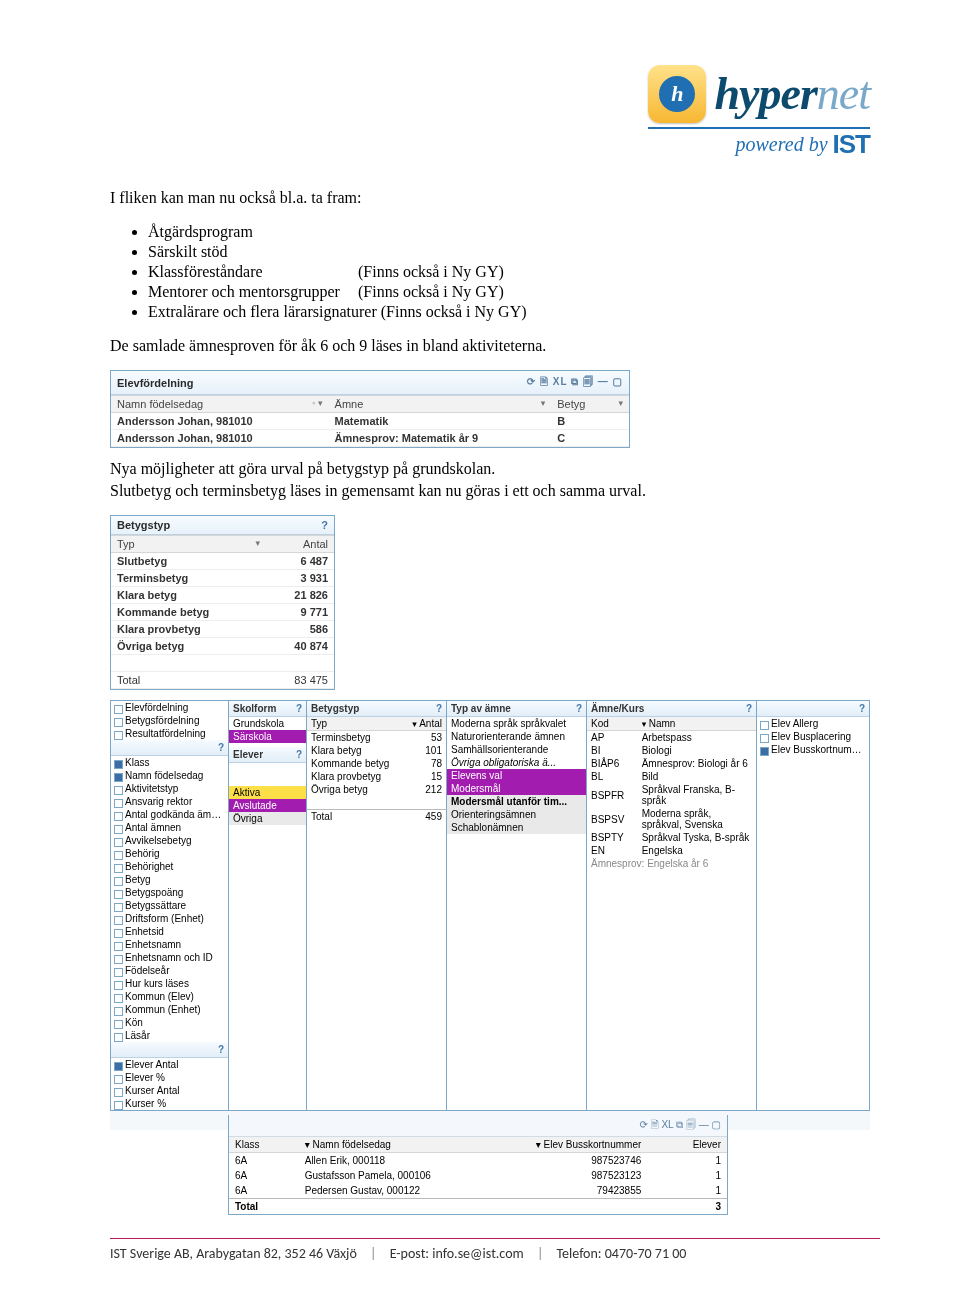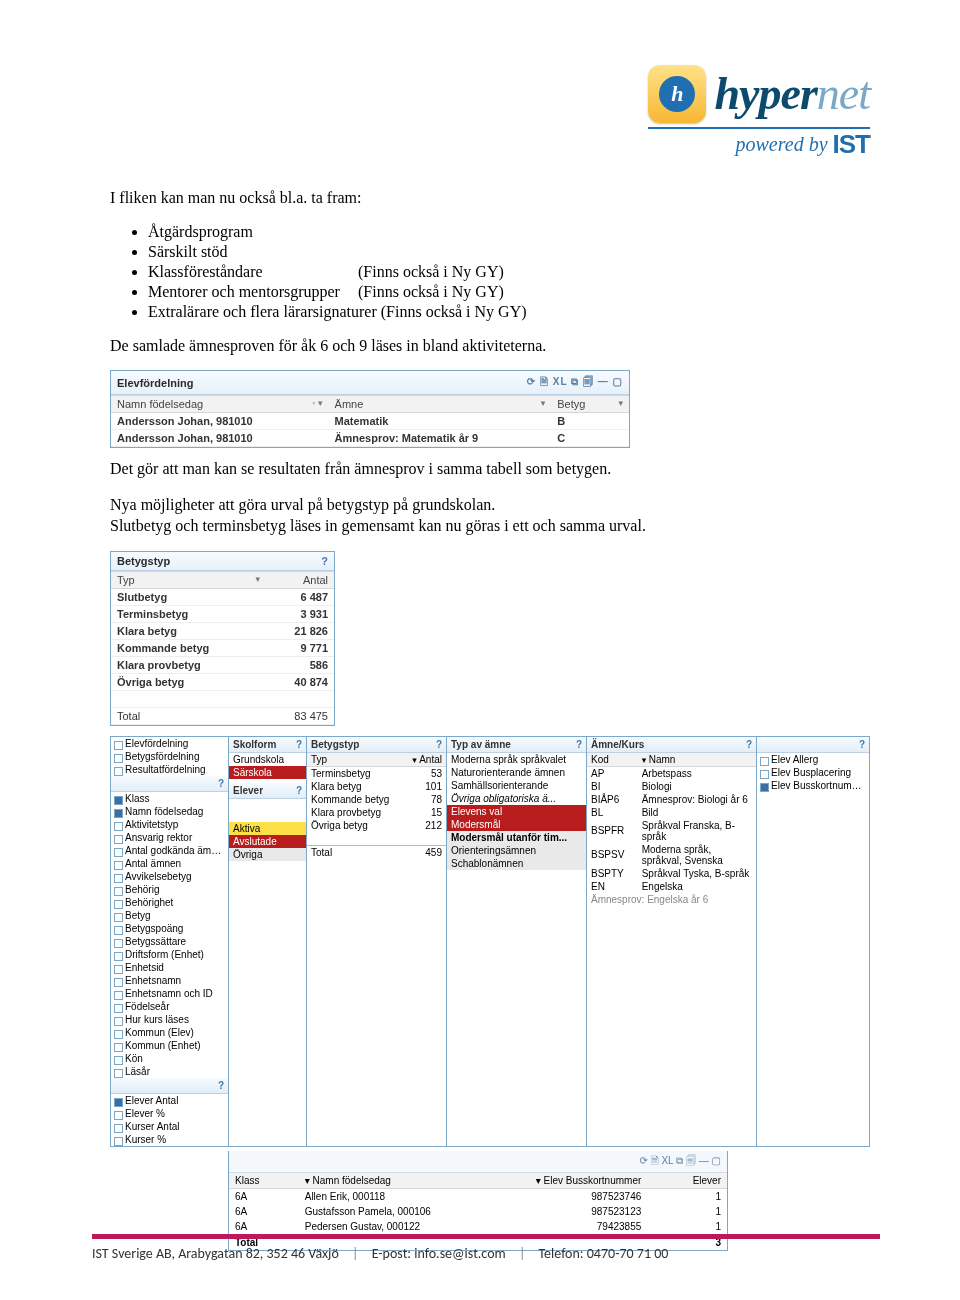--- a/index.html
+++ b/index.html
@@ -167,21 +167,21 @@
     border: 1px solid #7da7c7;
     background: #fff;
   }
   .shot3 ul.plain li.sel::before { background: #3b6ea5; }
   .shot3 .sublist {
     background: #fff;
   }
   .shot3 .greybox {
     background: #e9e9e9;
   }
-  .shot3 .selrow { background: #b91c1c; color: #fff; }
+  .shot3 .selrow { background: #a21caf; color: #fff; }
   .shot3 .lightsel { background: #fde047; margin-top: 23px; }
   .shot3 table.mini { width: 100%; border-collapse: collapse; }
   .shot3 table.mini th { text-align: left; font-weight: normal; background: #f2f2f2; padding: 1px 4px; border-bottom: 1px solid #d6d6d6;}
   .shot3 table.mini th.num, .shot3 table.mini td.num { text-align: right; }
   .shot3 table.mini td { padding: 1px 4px; }
   .shot3 table.mini tr.total td { border-top: 1px solid #bbb; }
   
   .shot3 .col-a { width: 118px; }
   .shot3 .col-b { width: 78px; }
   .shot3 .col-c { width: 140px; }
@@ -217,23 +217,23 @@
     height: 90px;
     background:
       radial-gradient(circle at 80% 40%, rgba(120,160,200,.12) 0 30px, transparent 31px),
       linear-gradient(transparent 60%, rgba(120,160,200,.08) 60%);
     z-index: -1;
   }
   
   
   .footer {
     position: absolute;
-    left: 92px; right: 80px;
+    left: 110px; right: 80px;
     bottom: 38px;
-    border-top: 5px solid #be185d;
+    border-top: 1px solid #be185d;
     padding-top: 6px;
     font: 14px Calibri, Arial, sans-serif;
     color: #333;
     white-space: nowrap;
   }
   .footer .sep { margin: 0 10px; color: #888; }
 </style>
 </head>
 <body>
 
@@ -286,21 +286,20 @@
           </tr>
       <tr>
             <td>Andersson Johan, 981010</td>
             <td>Ämnesprov: Matematik år 9</td>
             <td>C</td>
           </tr>
     </tbody>
       </table>
   </div>
 
-  <p class="para">Det gör att man kan se resultaten från ämnesprov i samma tabell som betygen.</p>
   <p class="para">
     <span>Nya möjligheter att göra urval på betygstyp på grundskolan.</span><br>
     <span>Slutbetyg och terminsbetyg läses in gemensamt kan nu göras i ett och samma urval.</span>
   </p>
 
   <div class="shot-box shot2">
     <div class="shot-title">
       <span>Betygstyp</span>
       <span class="qmark">?</span>
     </div>

